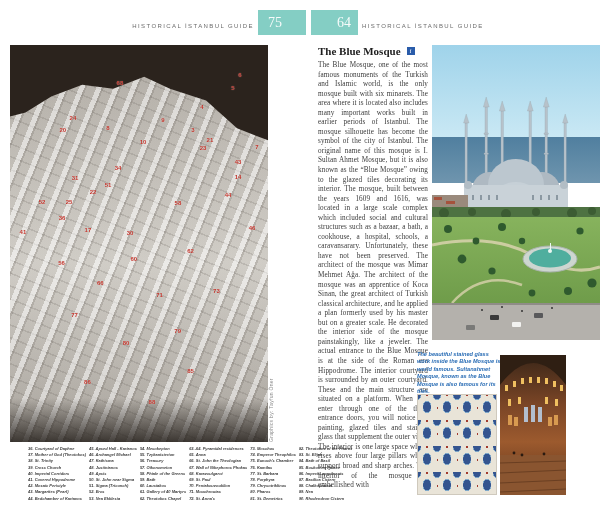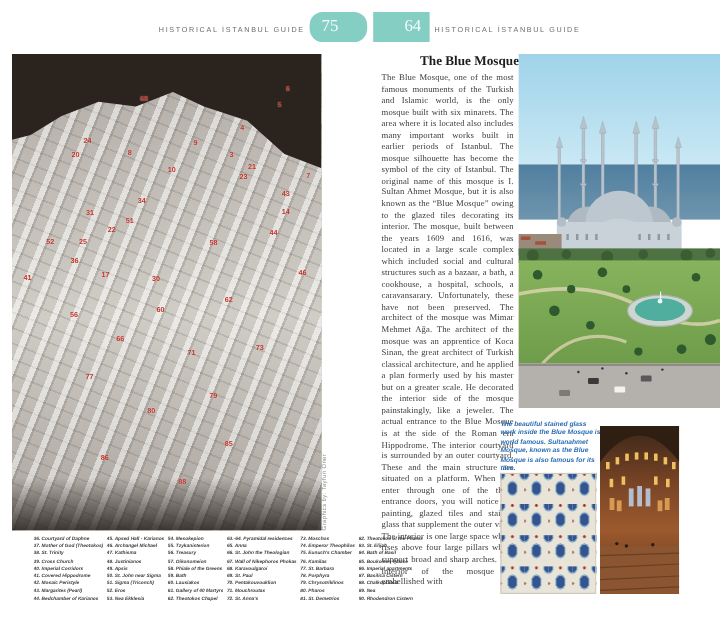--- a/index.html
+++ b/index.html
@@ -6,21 +6,21 @@
   .spread{position:relative;width:600px;height:526px;background:#fff;overflow:hidden;
           font-family:"Liberation Serif",serif;}
 
   
   .hdr-title{position:absolute;top:23px;font-family:"Liberation Sans",sans-serif;
              font-size:6px;letter-spacing:1.4px;color:#6b6b6b;white-space:nowrap;}
   .hdr-title.left{left:0;width:254px;text-align:right;}
   .hdr-title.right{left:362px;}
   .pagebox{position:absolute;top:10px;height:25px;background:#84cec4;color:#f6fbfa;
            font-family:"Liberation Serif",serif;font-size:14px;line-height:25px;}
-  .pagebox.p75{left:258px;width:48px;padding-left:10px;box-sizing:border-box;border-radius:11px;}
+  .pagebox.p75{left:258px;width:48px;padding-left:10px;box-sizing:border-box;}
   .pagebox.p76{left:311px;width:47px;text-align:right;padding-right:7px;box-sizing:border-box;}
 
   
   .illustration{position:absolute;left:10px;top:45px;width:258px;height:397px;overflow:hidden;
     background-color:#c7c3bc;
     background-image:
       repeating-linear-gradient(112deg, rgba(255,255,255,.50) 0 5px, rgba(125,119,112,.32) 5px 7px, rgba(175,170,162,.18) 7px 16px),
       repeating-linear-gradient(22deg, rgba(88,82,76,.20) 0 1.5px, rgba(220,216,210,0) 1.5px 12px),
       linear-gradient(180deg,#b2ada6,#d7d4ce 55%,#a8a39c);}
   .illustration::before{content:"";position:absolute;inset:0;background:#2b231d;
@@ -36,21 +36,21 @@
 
   
   .legend{position:absolute;left:28px;top:446px;width:280px;height:58px;display:flex;gap:3px;}
   .legend-col{flex:1 1 0;}
   .legend-item{font-family:"Liberation Sans",sans-serif;font-style:italic;font-weight:bold;
     font-size:4px;line-height:6.2px;color:#3c3c3c;white-space:nowrap;overflow:hidden;}
 
   
   .article{position:absolute;left:318px;top:45px;width:110px;}
   .article-title-row{display:flex;align-items:center;gap:6px;margin-bottom:4px;}
-  .article-title{font-size:11px;font-weight:bold;color:#1d1d1d;white-space:nowrap;margin-left:32px;}
+  .article-title{font-size:11px;font-weight:bold;color:#1d1d1d;white-space:nowrap;}
   .info-icon{width:8px;height:8px;background:#2a5caa;color:#fff;font-family:"Liberation Serif",serif;
     font-size:7px;line-height:8px;text-align:center;font-style:italic;flex:0 0 auto;}
   .article-body{font-size:7.2px;line-height:9.55px;color:#3a3a3a;text-align:justify;
     letter-spacing:.1px;}
 
   
   .photo-large{position:absolute;left:432px;top:45px;width:168px;height:295px;display:block;}
   .caption{position:absolute;left:417px;top:351px;width:84px;
     font-family:"Liberation Sans",sans-serif;font-size:5.6px;line-height:7.4px;
     font-weight:bold;font-style:italic;color:#2a6db5;}

